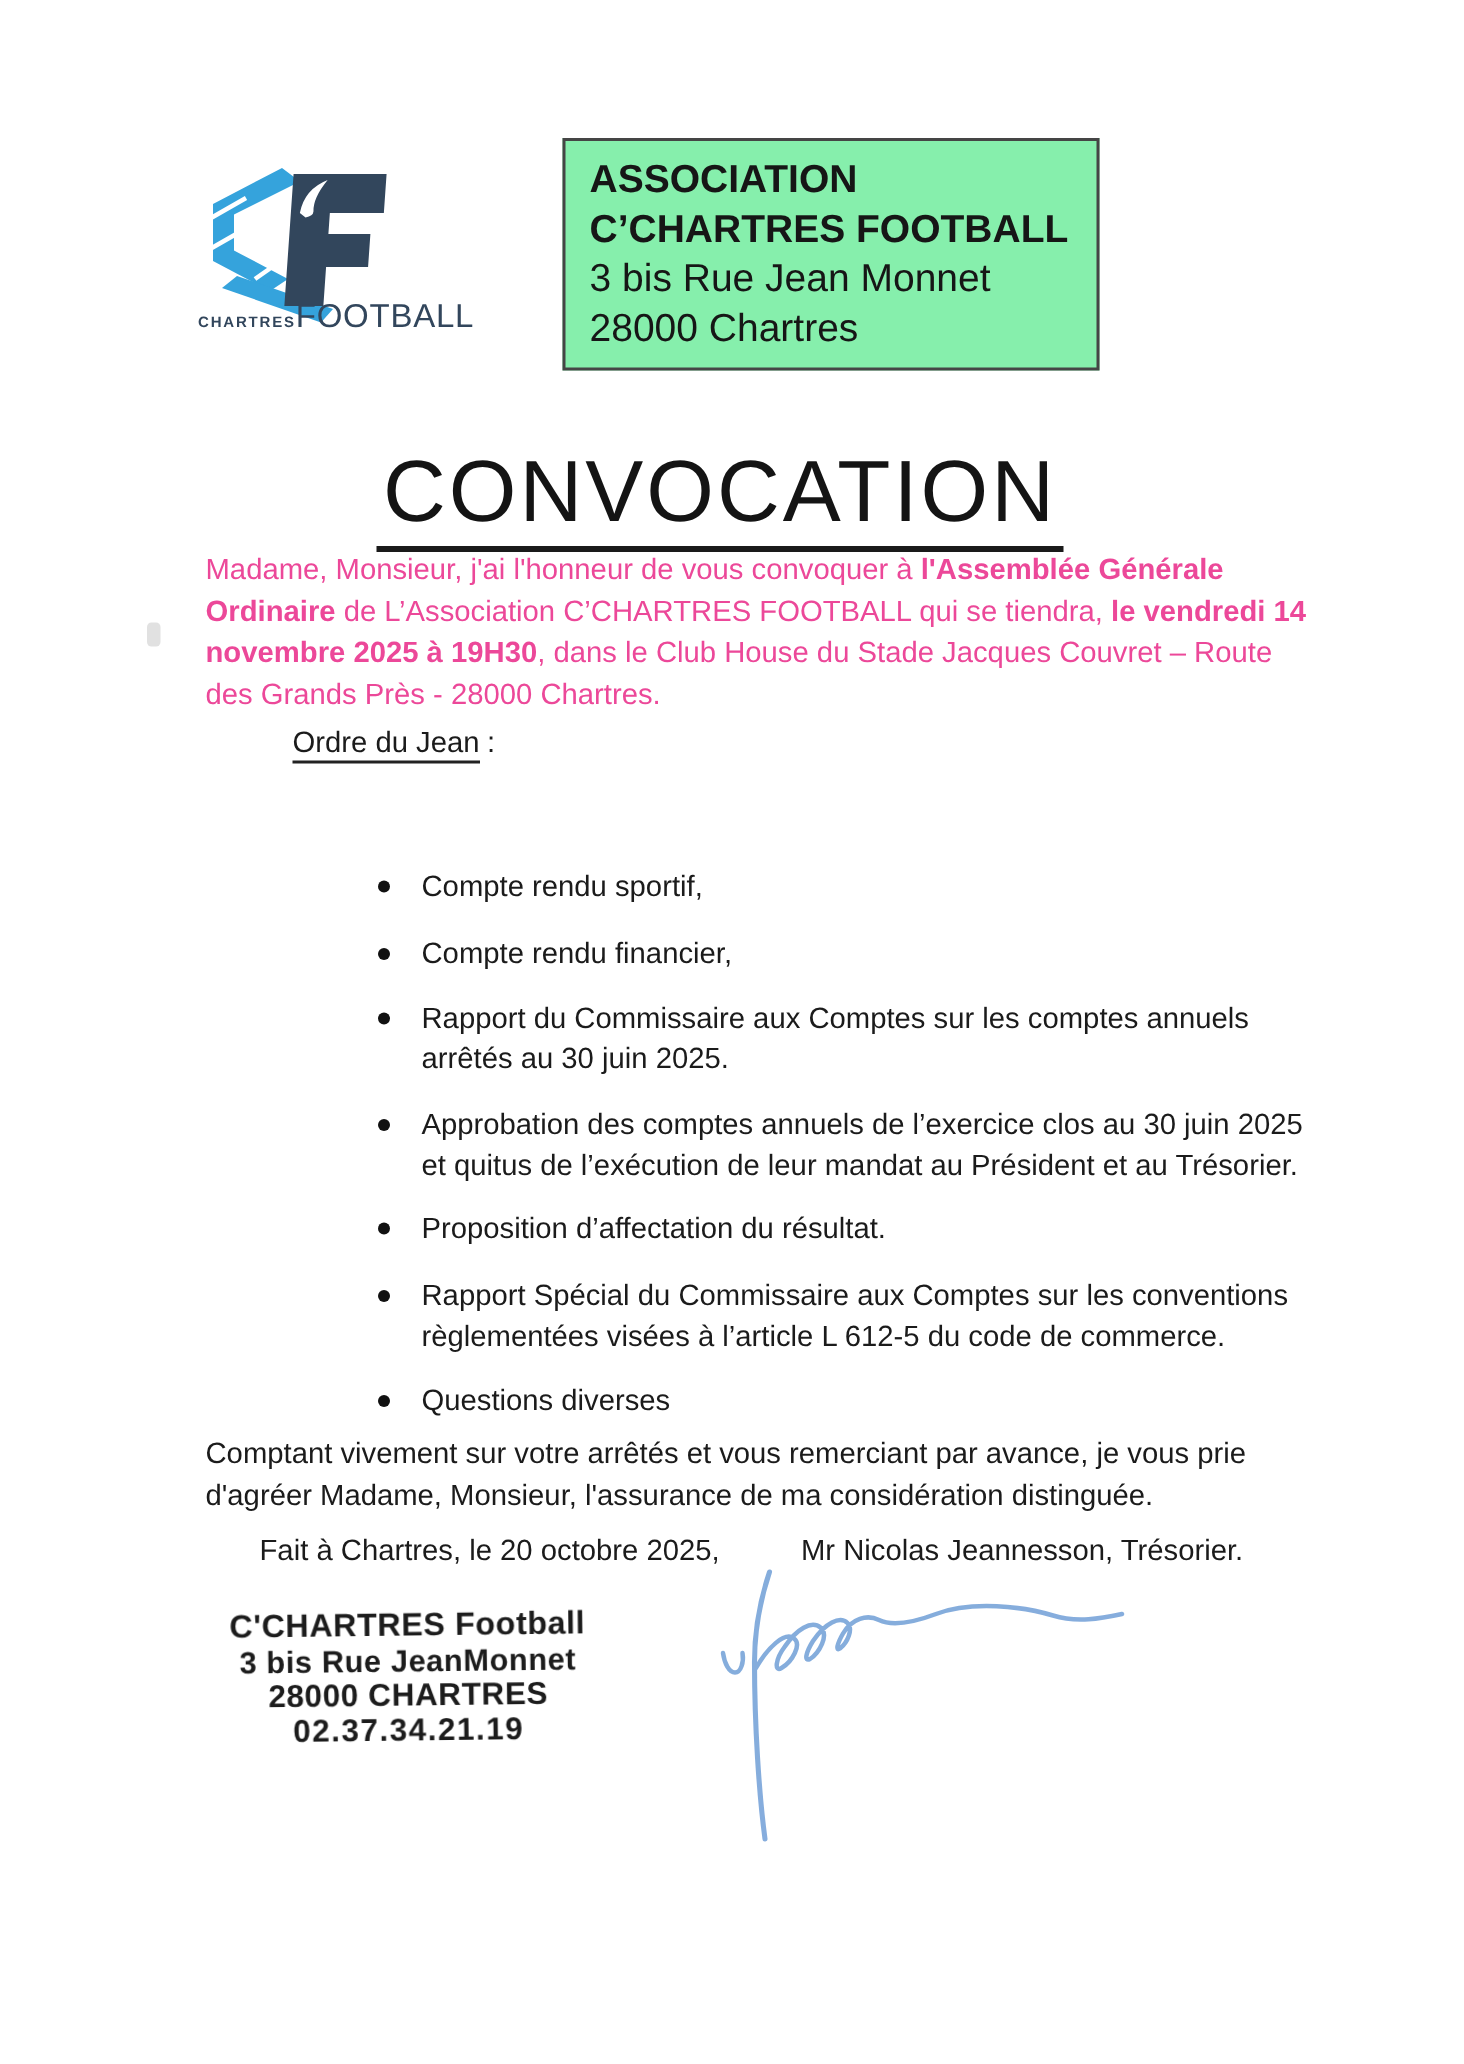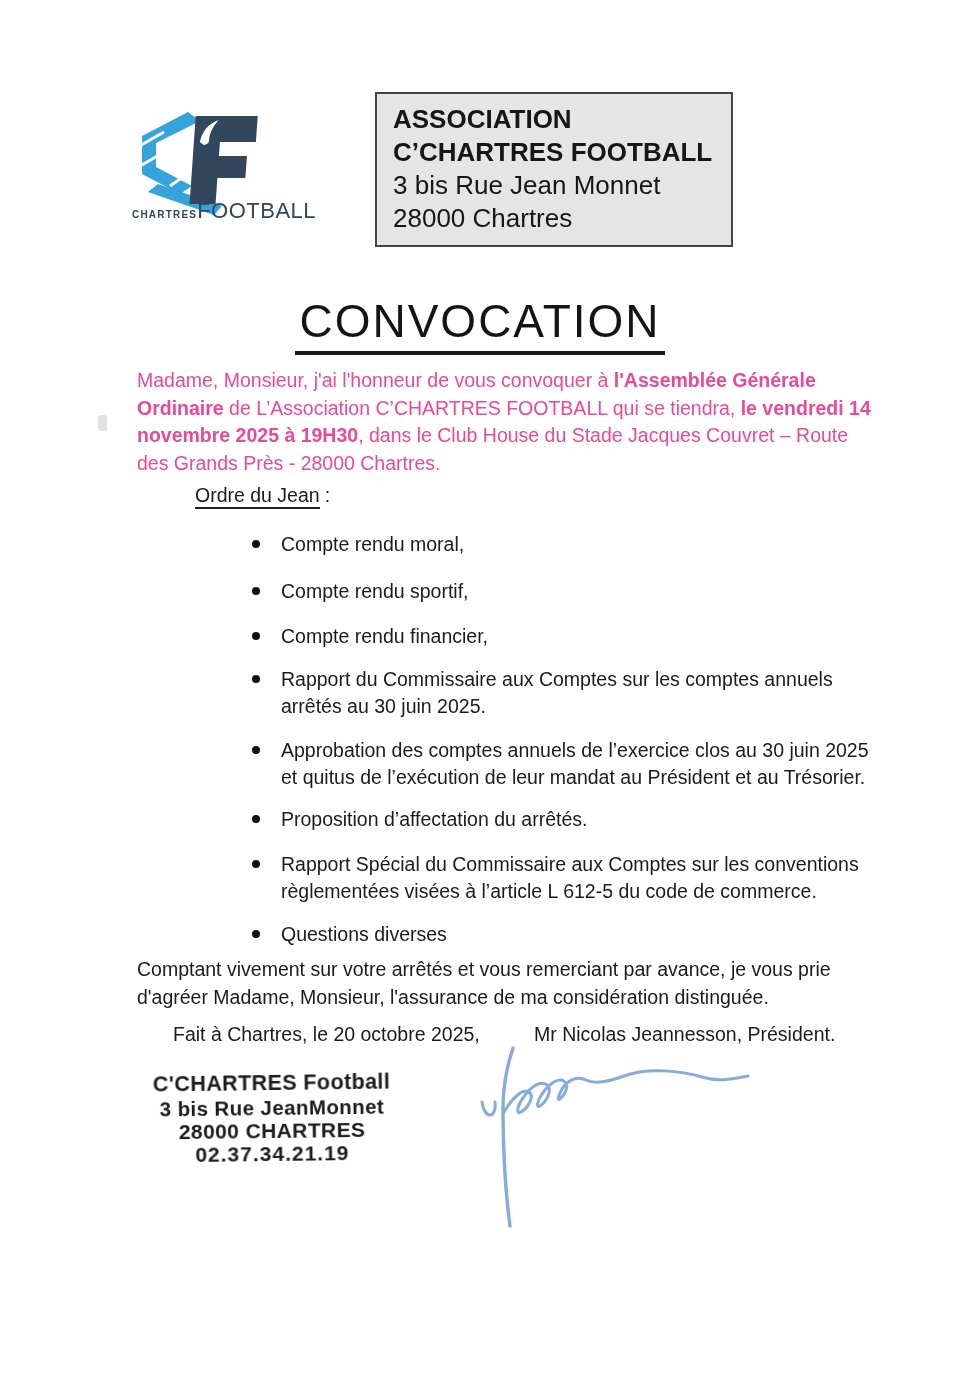--- a/index.html
+++ b/index.html
@@ -19,30 +19,30 @@
 
   
   .logo-wrap { position:absolute; left:130px; top:112px; width:165px; height:112px; }
   .logo-mark { position:absolute; left:0; top:0; }
   .logo-text { position:absolute; left:2px; top:86px; white-space:nowrap; display:flex; align-items:baseline; }
   .logo-chartres { font-size:10px; font-weight:700; letter-spacing:1.2px; color:#32465c;text-align:center; }
   .logo-football { font-size:22px; font-weight:400; letter-spacing:.5px; color:#32465c; }
 
   .address-box {
     position:absolute; left:375px; top:92px; width:358px;
-    border:2px solid #454545; background:#e5e5e5;
+    border:2px solid #454545; background:#86efac;
     padding:9px 16px 10px 16px;
     font-size:26px; line-height:33px; color:#161616;
   }
   .address-box .b { font-weight:700; }
 
   
   .title-row { position:absolute; left:0; top:294px; width:960px; text-align:center; }
   .title-row span {
-    display:inline-block; font-size:46px; letter-spacing:2px; color:#141414;
+    display:inline-block; font-size:58px; letter-spacing:2px; color:#141414;
     border-bottom:4px solid #1a1a1a; padding:0 4px 3px 4px;
   }
 
   
   .intro { position:absolute; left:137px; top:367px; width:736px;
     font-size:19.5px; line-height:27.5px; color:#ec4899; }
   .intro b { font-weight:700; }
 
   .agenda-heading { position:absolute; left:195px; top:484px; font-size:19.5px; color:#1b1b1b; }
   .agenda-heading .u { border-bottom:2px solid #222; padding-bottom:1px; }
@@ -110,60 +110,56 @@
   <div class="title-row">
     <span>CONVOCATION</span>
   </div>
 
   <p class="intro"><span>Madame, Monsieur, j'ai l'honneur de vous convoquer à </span><b>l'Assemblée Générale Ordinaire</b><span> de L’Association C’CHARTRES FOOTBALL qui se tiendra, </span><b>le vendredi 14 novembre 2025 à 19H30</b><span>, dans le Club House du Stade Jacques Couvret – Route des Grands Près - 28000 Chartres.</span></p>
 
   <div class="agenda-heading">
     <span class="u">Ordre du Jean</span><span class="suffix">:</span>
   </div>
 
-  <div class="bullet-item" style="top:531px">
-    <span class="dot"></span>
-    <span class="txt">Compte rendu moral,</span>
-  </div>
   <div class="bullet-item" style="top:578px">
     <span class="dot"></span>
     <span class="txt">Compte rendu sportif,</span>
   </div>
   <div class="bullet-item" style="top:623px">
     <span class="dot"></span>
     <span class="txt">Compte rendu financier,</span>
   </div>
   <div class="bullet-item" style="top:666px">
     <span class="dot"></span>
     <span class="txt">Rapport du Commissaire aux Comptes sur les comptes annuels
 arrêtés au 30 juin 2025.</span>
   </div>
   <div class="bullet-item" style="top:737px">
     <span class="dot"></span>
     <span class="txt">Approbation des comptes annuels de l’exercice clos au 30 juin 2025
 et quitus de l’exécution de leur mandat au Président et au Trésorier.</span>
   </div>
   <div class="bullet-item" style="top:806px">
     <span class="dot"></span>
-    <span class="txt">Proposition d’affectation du arrêtés.</span>
+    <span class="txt">Proposition d’affectation du résultat.</span>
   </div>
   <div class="bullet-item" style="top:851px">
     <span class="dot"></span>
     <span class="txt">Rapport Spécial du Commissaire aux Comptes sur les conventions
 règlementées visées à l’article L 612-5 du code de commerce.</span>
   </div>
   <div class="bullet-item" style="top:921px">
     <span class="dot"></span>
     <span class="txt">Questions diverses</span>
   </div>
 
   <p class="closing">Comptant vivement sur votre arrêtés et vous remerciant par avance, je vous prie d'agréer Madame, Monsieur, l'assurance de ma considération distinguée.</p>
 
   <div class="fait-line">Fait à Chartres, le 20 octobre 2025,</div>
-  <div class="signatory">Mr Nicolas Jeannesson, Président.</div>
+  <div class="signatory">Mr Nicolas Jeannesson, Trésorier.</div>
 
   <div class="stamp">
     <div class="l1">C'CHARTRES Football</div>
     <div class="l2">3 bis Rue JeanMonnet</div>
     <div class="l3">28000 CHARTRES</div>
     <div class="l4">02.37.34.21.19</div>
   </div>
 
   <svg class="signature" width="300" height="200" viewBox="0 0 300 200">
     <g fill="none" stroke-linecap="round" stroke-linejoin="round" opacity="0.95">

